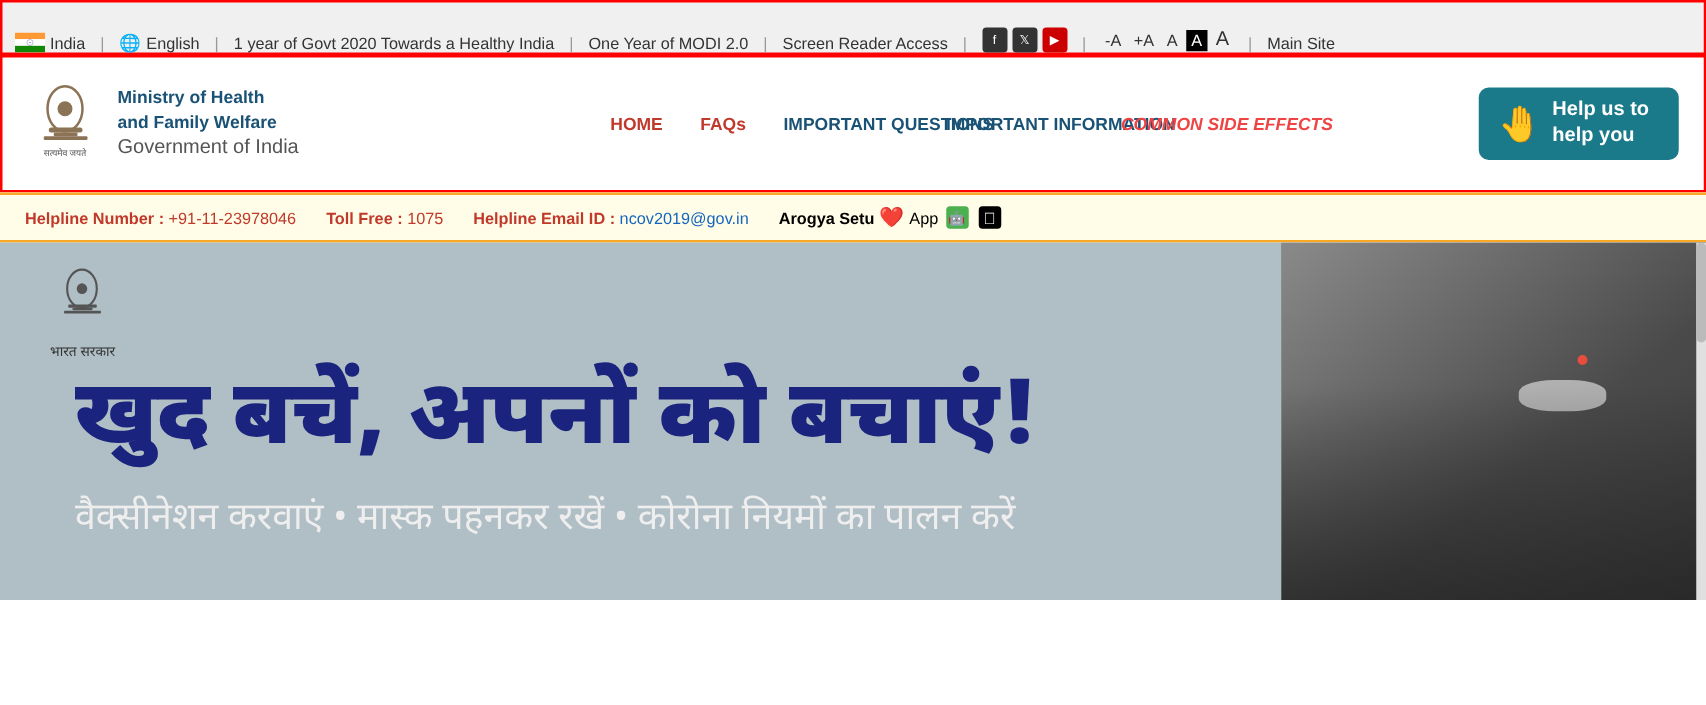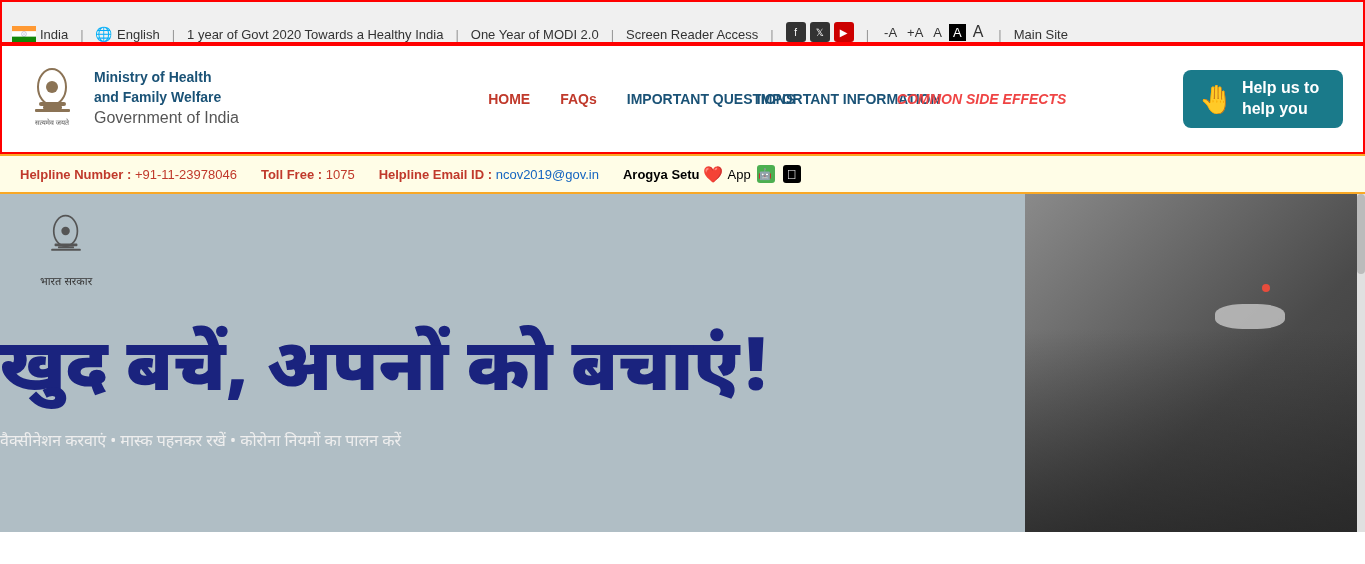--- a/index.html
+++ b/index.html
@@ -189,24 +189,25 @@
       justify-content: center;
       color: white;
       font-size: 11px;
       margin: 0 2px;
     }
 
     
     .hero {
       background: #b0bec5;
       position: relative;
-      height: 338px;
+      height: 286px;
       overflow: hidden;
       display: flex;
       align-items: center;
+      padding-left: 60px;
     }
     .hero-content {
       position: relative;
       z-index: 2;
     }
     .bharat-sarkar-logo {
       position: absolute;
       top: 20px;
       left: 40px;
       display: flex;
@@ -220,21 +221,21 @@
     }
     .hero-hindi-main {
       font-size: 72px;
       font-weight: 900;
       color: #1a237e;
       line-height: 1.1;
       margin-top: 60px;
       font-family: 'Noto Sans Devanagari', Arial, sans-serif;
     }
     .hero-hindi-sub {
-      font-size: 16px;
+      font-size: 30px;
       color: #eee;
       margin-top: 20px;
       font-family: 'Noto Sans Devanagari', Arial, sans-serif;
     }
     .hero-right-image {
       position: absolute;
       right: 0;
       top: 0;
       width: 340px;
       height: 100%;

